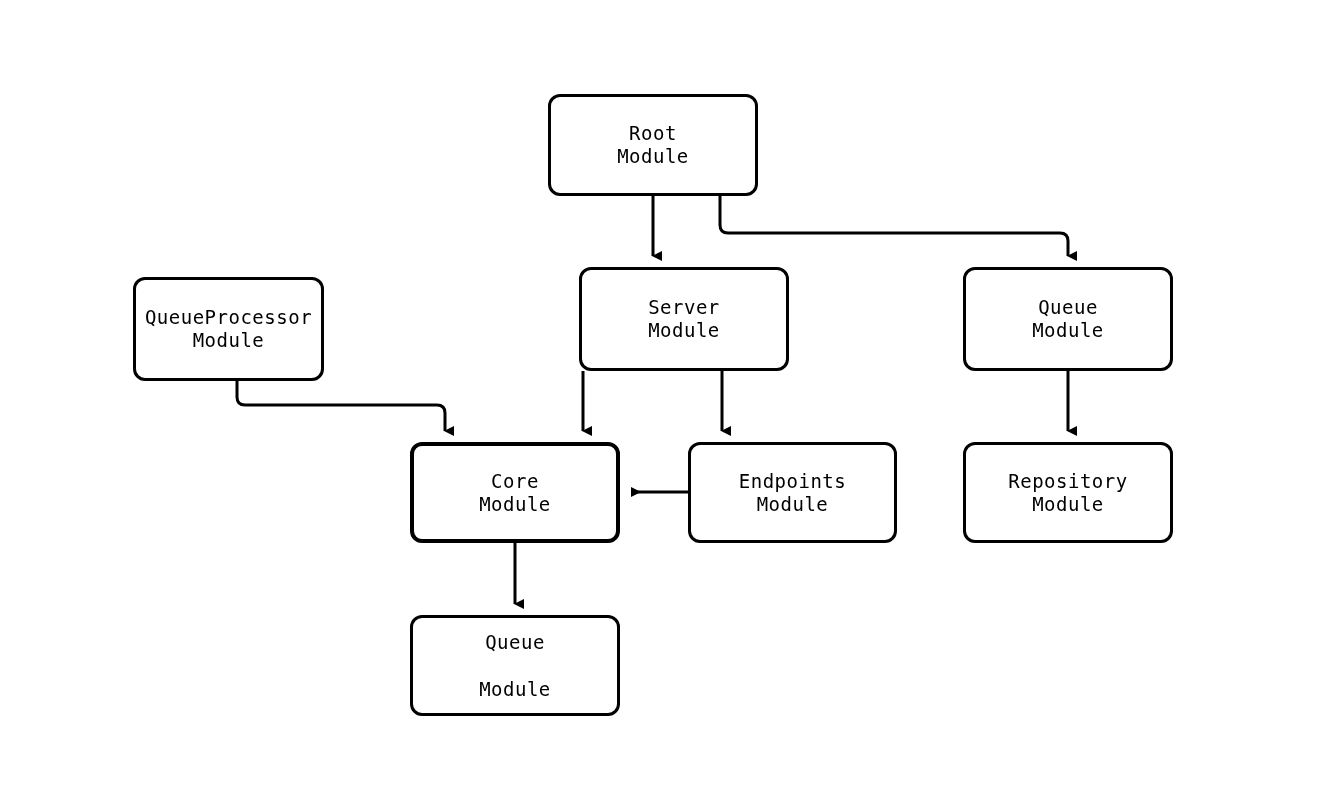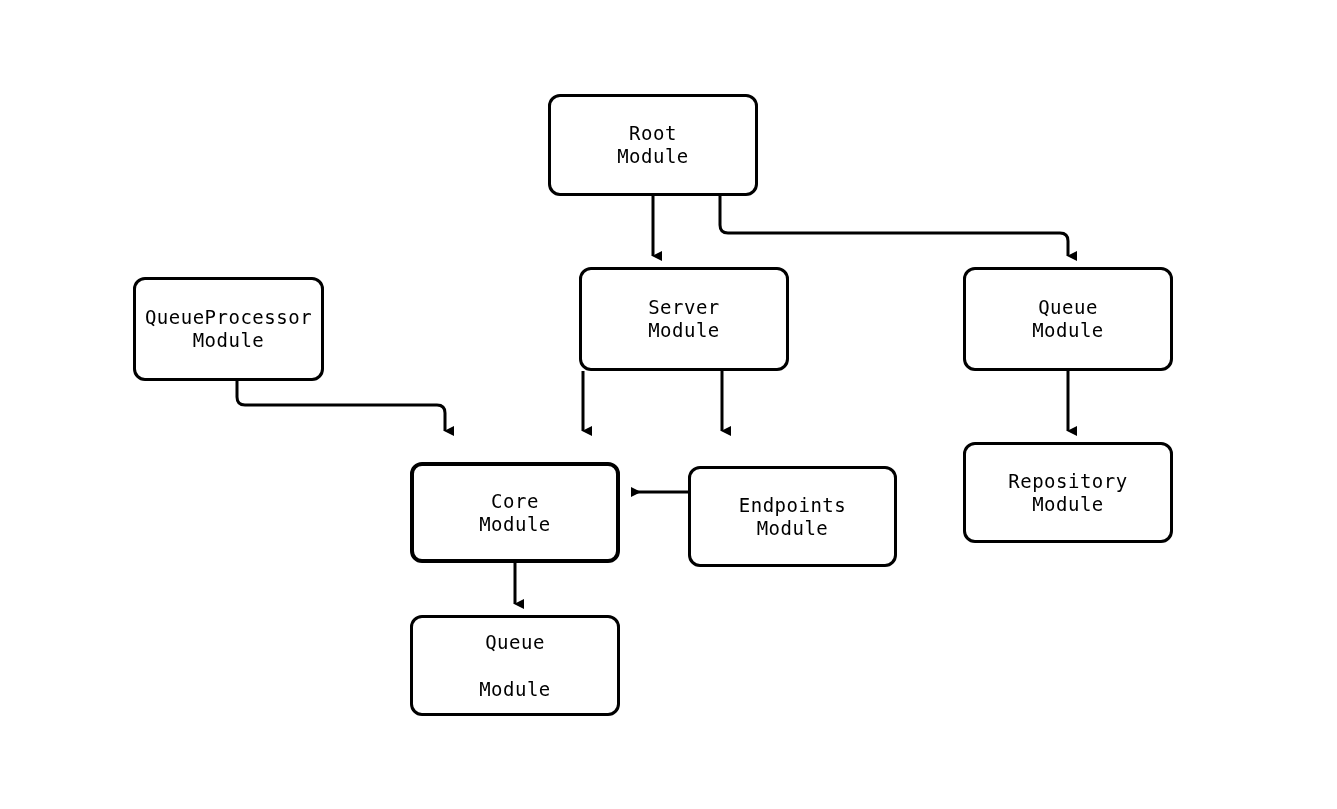--- a/index.html
+++ b/index.html
@@ -29,21 +29,20 @@
     border: 3px solid #000000;
     border-radius: 12px;
     display: flex;
     flex-direction: column;
     align-items: center;
     justify-content: center;
     z-index: 2;
   }
   .node-box.emphasis {
     border-width: 4px;
-    margin-top: 20px;
   }
   .node-label {
     font-family: "DejaVu Sans Mono", "Liberation Mono", monospace;
     font-size: 19px;
     line-height: 23px;
     color: #000000;
     text-align: center;
     white-space: pre;
     letter-spacing: 0.5px;
   }
@@ -92,21 +91,21 @@
   <div class="node-box" style="left: 963px; top: 267px; width: 210px; height: 104px;">
     <span class="node-label">Queue</span>
     <span class="node-label">Module</span>
   </div>
 
   <div class="node-box emphasis" style="left: 410px; top: 442px; width: 210px; height: 101px;">
     <span class="node-label">Core</span>
     <span class="node-label">Module</span>
   </div>
 
-  <div class="node-box" style="left: 688px; top: 466px; width: 209px; height: 101px;">
+  <div class="node-box" style="left: 688px; top: 442px; width: 209px; height: 101px;">
     <span class="node-label">Endpoints</span>
     <span class="node-label">Module</span>
   </div>
 
   <div class="node-box" style="left: 963px; top: 442px; width: 210px; height: 101px; align-items: center;">
     <span class="node-label">Repository</span>
     <span class="node-label">Module</span>
   </div>
 
   <div class="node-box" style="left: 410px; top: 615px; width: 210px; height: 101px; gap: 24px;">

